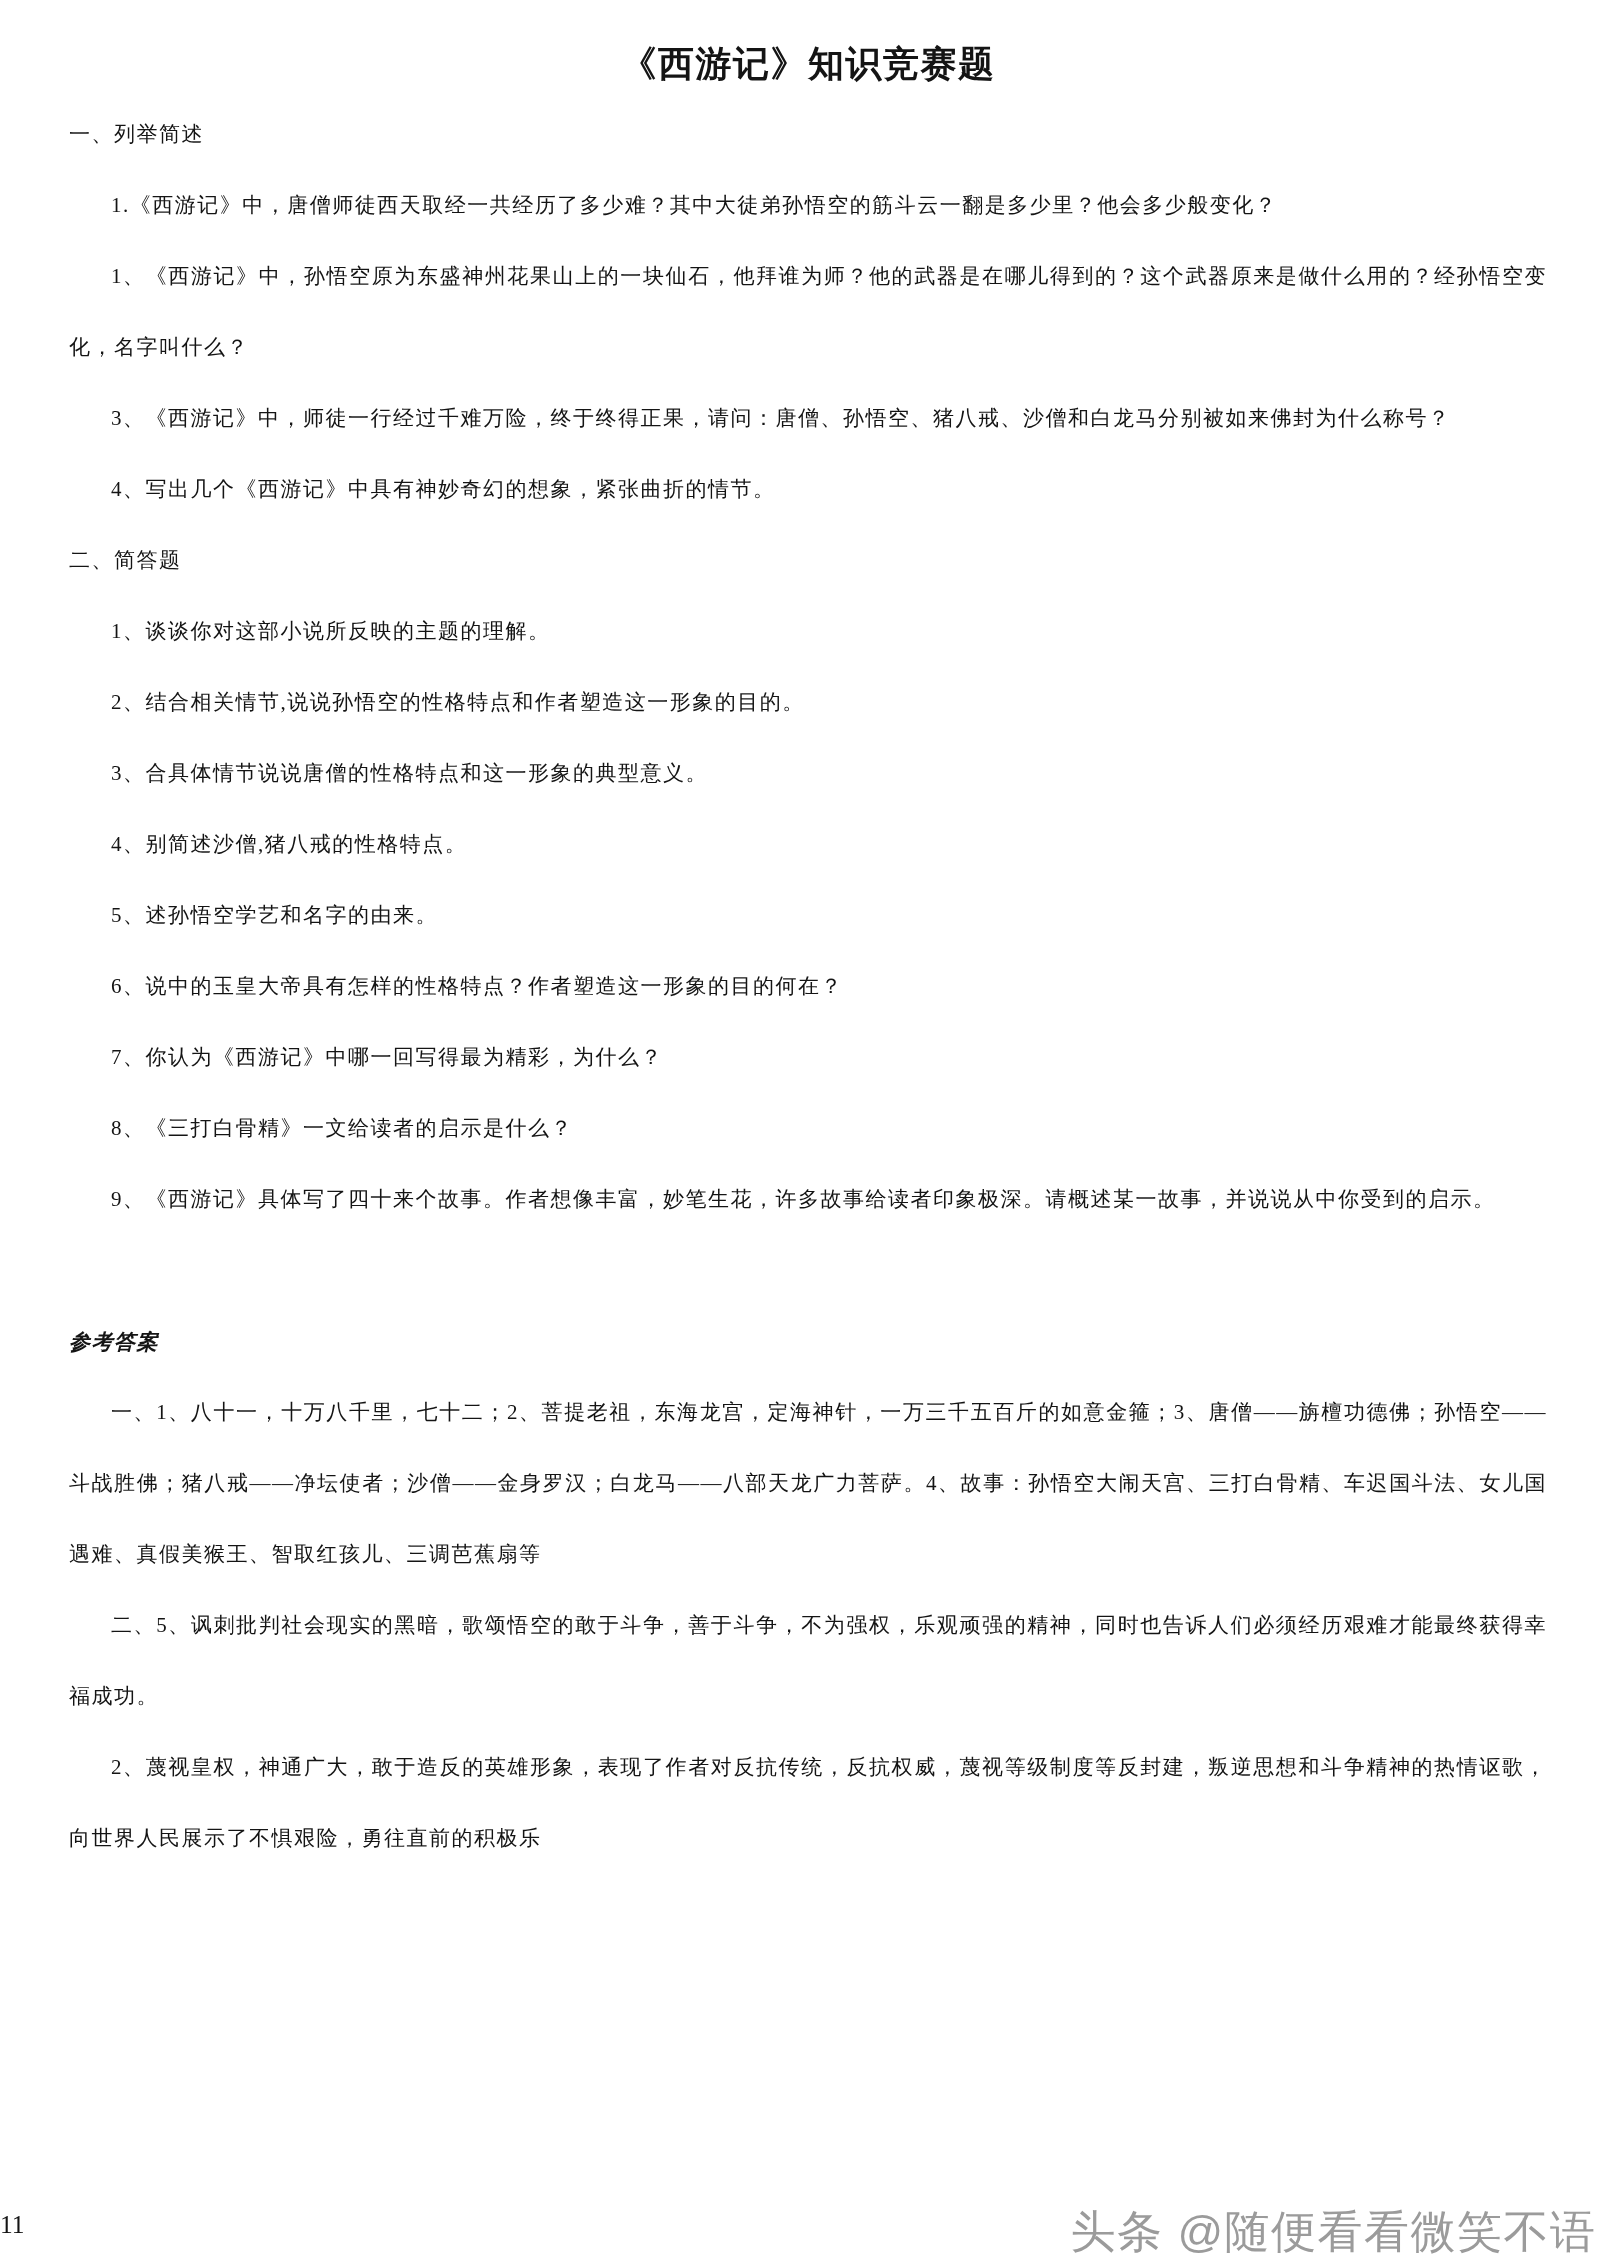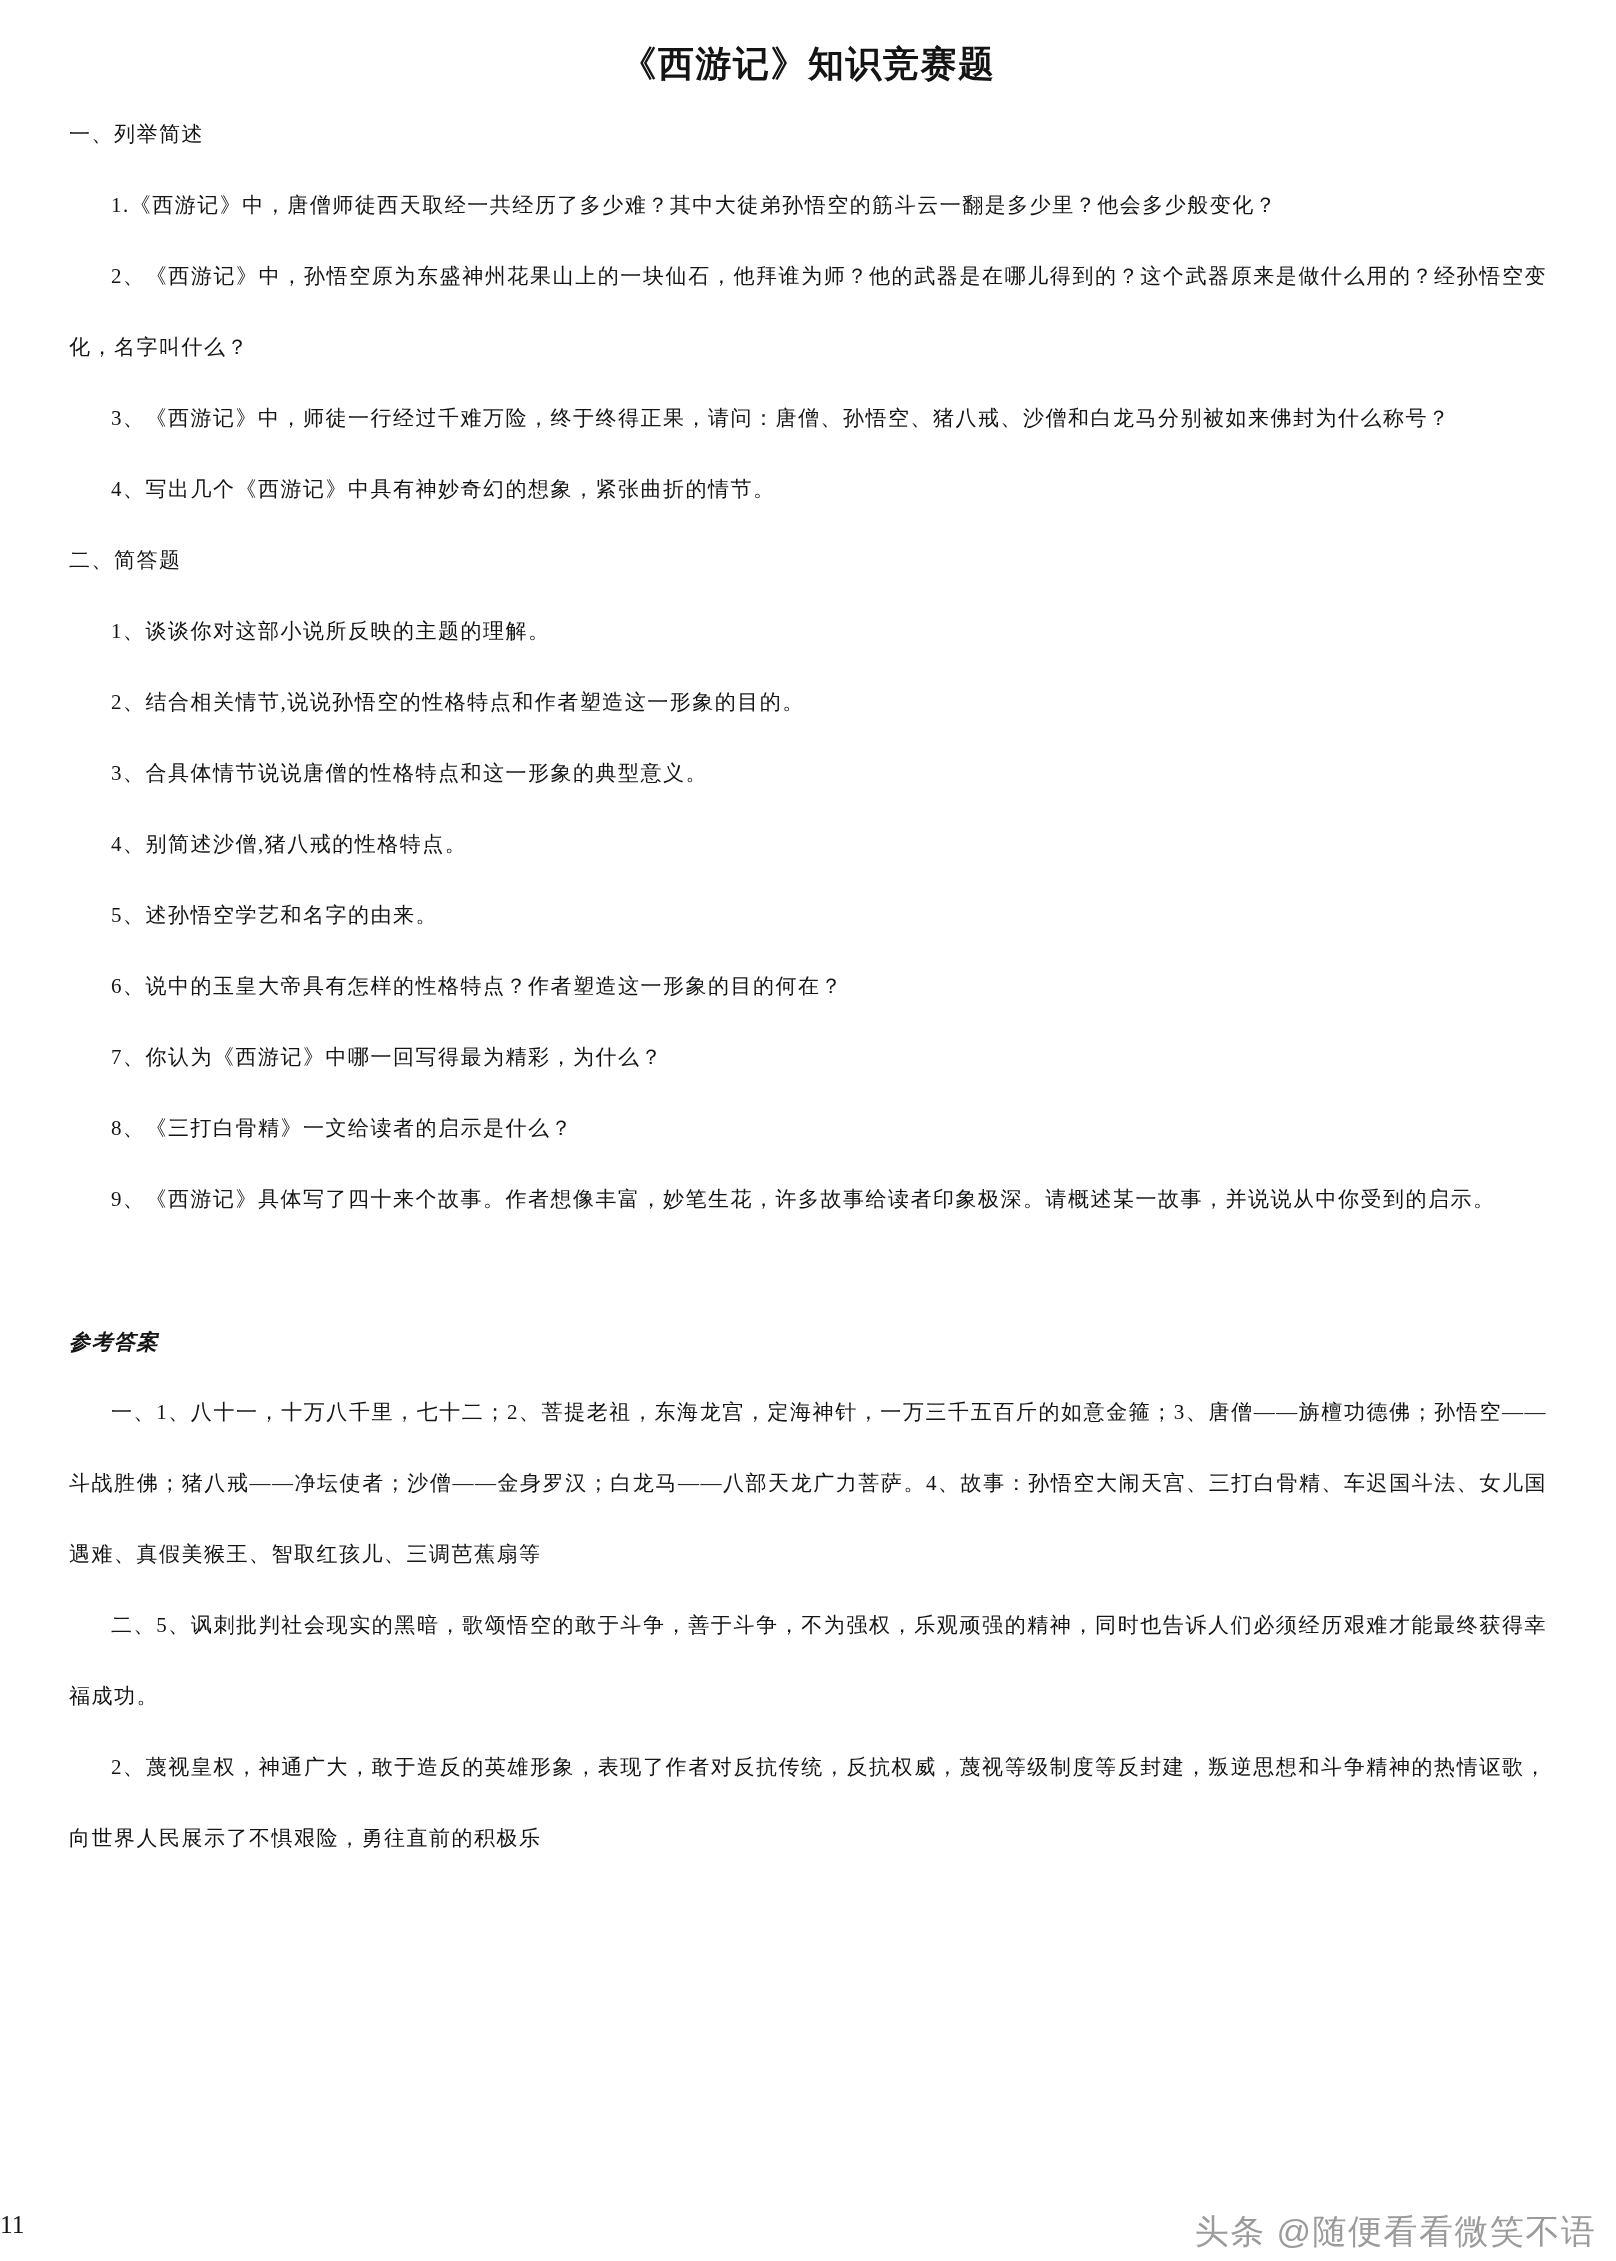--- a/index.html
+++ b/index.html
@@ -56,37 +56,37 @@
     width: 100%;
     text-align: left;
     font-size: 25.4px;
     line-height: 30px;
     color: #141414;
   }
   .watermark {
     position: absolute;
     right: 19.4px;
     bottom: 10.5px;
-    font-size: 34px;
+    font-size: 45px;
     line-height: 39px;
     color: #9b9b9b;
     font-family: "Liberation Sans", "DejaVu Sans", sans-serif;
     letter-spacing: 1.5px;
     white-space: nowrap;
   }
 </style>
 </head>
 <body>
 
 <div class="doc">
   <div class="title">《西游记》知识竞赛题</div>
 
   <p class="section">一、列举简述</p>
   <p class="item">1.《西游记》中，唐僧师徒西天取经一共经历了多少难？其中大徒弟孙悟空的筋斗云一翻是多少里？他会多少般变化？</p>
-  <p class="item">2、《西游记》中，孙悟空原为东盛神州花果山上的一块仙石，他拜谁为师？他的武器是在哪儿得到的？这个武器原来是做什么用的？经孙悟空变化，名字叫什么？</p>
+  <p class="item">1、《西游记》中，孙悟空原为东盛神州花果山上的一块仙石，他拜谁为师？他的武器是在哪儿得到的？这个武器原来是做什么用的？经孙悟空变化，名字叫什么？</p>
   <p class="item">3、《西游记》中，师徒一行经过千难万险，终于终得正果，请问：唐僧、孙悟空、猪八戒、沙僧和白龙马分别被如来佛封为什么称号？</p>
   <p class="item">4、写出几个《西游记》中具有神妙奇幻的想象，紧张曲折的情节。</p>
 
   <p class="section">二、简答题</p>
   <p class="item">1、谈谈你对这部小说所反映的主题的理解。</p>
   <p class="item">2、结合相关情节,说说孙悟空的性格特点和作者塑造这一形象的目的。</p>
   <p class="item">3、合具体情节说说唐僧的性格特点和这一形象的典型意义。</p>
   <p class="item">4、别简述沙僧,猪八戒的性格特点。</p>
   <p class="item">5、述孙悟空学艺和名字的由来。</p>
   <p class="item">6、说中的玉皇大帝具有怎样的性格特点？作者塑造这一形象的目的何在？</p>

